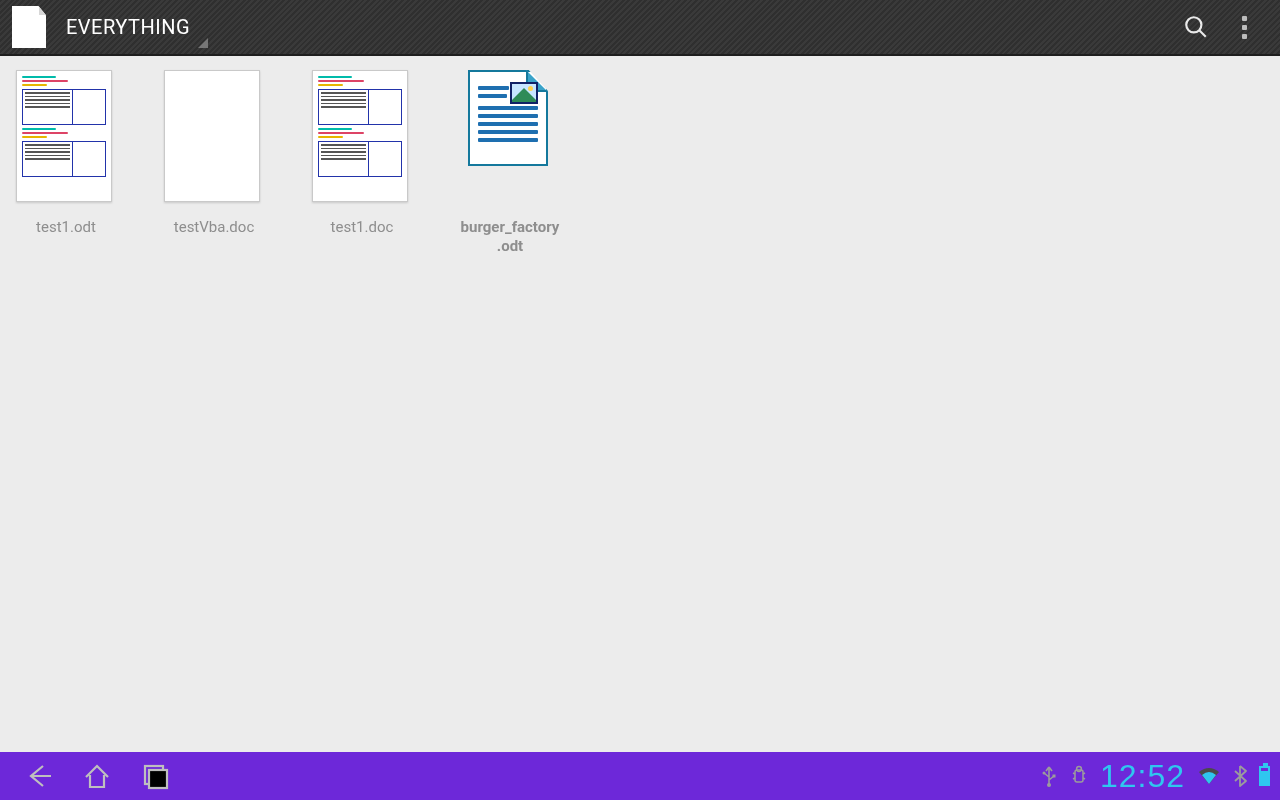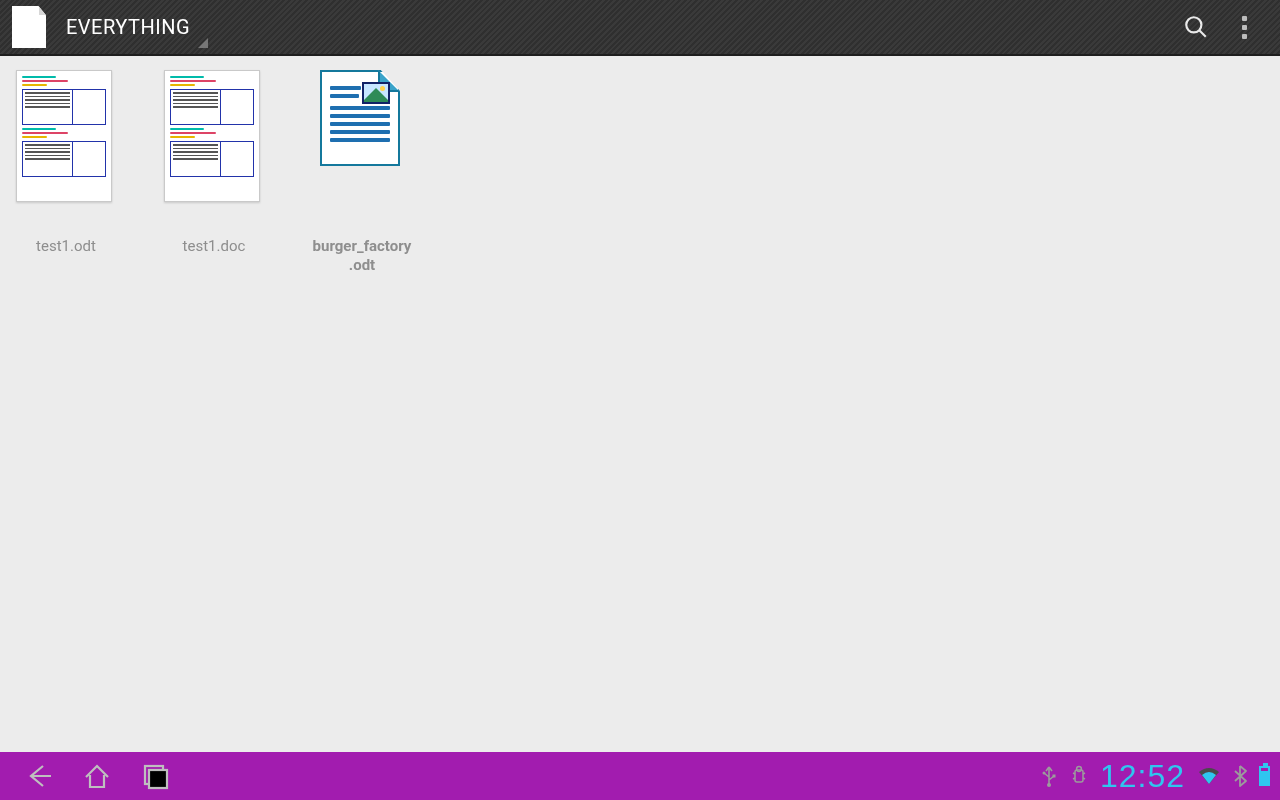--- a/index.html
+++ b/index.html
@@ -57,21 +57,21 @@
   .thumb {
     width: 96px; height: 132px; background: #fff;
     border: 1px solid #c9c9c9;
     box-shadow: 0 1px 2px rgba(0,0,0,0.15);
     padding: 5px;
     position: relative;
     overflow: hidden;
   }
   .thumb.blank { }
   .file-label {
-    margin-top: 35px;
+    margin-top: 16px;
     font-size: 15px;
     color: #8e8e8e;
     text-align: center;
     line-height: 1.25;
     word-break: break-word;
   }
   .file-tile.left-label .file-label { text-align: center; font-weight: bold; }
 
   
   .tdoc .line { height: 2px; margin-bottom: 2px; border-radius: 1px; }
@@ -110,21 +110,21 @@
   .lo-img::after {
     content: ""; position: absolute; top: 2px; right: 3px; width: 5px; height: 5px;
     background: #ffd34d; border-radius: 50%;
   }
   .lo-tline { height: 4px; background: #1e6fb0; margin: 4px 0; border-radius: 1px; clear: both;}
   .lo-tline.s1 { width: 52%; clear:none;}
   .lo-tline.s2 { width: 48%; clear:none;}
 
   
   .sysbar {
-    height: 48px; background: #a21caf; display: flex; 
+    height: 48px; background: #6d28d9; display: flex; 
     padding: 0 10px; color: #bfbfbf;
   }
   .navbtn { width: 58px; height: 48px; display:flex; align-items:center; justify-content:center; cursor:pointer; }
   .sys-spacer { flex: 1; }
   .status { display:flex; align-items:center; gap:12px; }
   .clock { font-size: 32px; color: #2fc6ef; font-weight: 300; letter-spacing: 1px; font-family: "Helvetica Neue", Arial, sans-serif;}
   .wifi, .bt, .batt, .usb, .dbg { display:flex; align-items:center; justify-content:center; }
   .batt-shape { width: 11px; height: 20px; border: 2px solid #2fc6ef; background: linear-gradient(to top, #2fc6ef 80%, transparent 80%); position: relative;}
   .batt-shape::before { content:""; position:absolute; top:-5px; left:2px; width:5px; height:3px; background:#2fc6ef;}
 </style>
@@ -181,20 +181,24 @@
             <div class="tl"></div>
             <div class="tl"></div>
             <div class="tl"></div>
           </div>
           <div class="col2"></div>
         </div>
     </div>
     <div class="file-label">test1.odt</div>
   </div>
 
+  <div class="file-tile">
+    <div class="thumb blank"></div>
+    <div class="file-label">testVba.doc</div>
+  </div>
 
   <div class="file-tile">
     <div class="thumb tdoc">
       <div class="line t"></div>
         <div class="line m"></div>
         <div class="line y"></div>
       <div class="tblock">
           <div class="col1">
             <div class="tl"></div>
             <div class="tl"></div>

